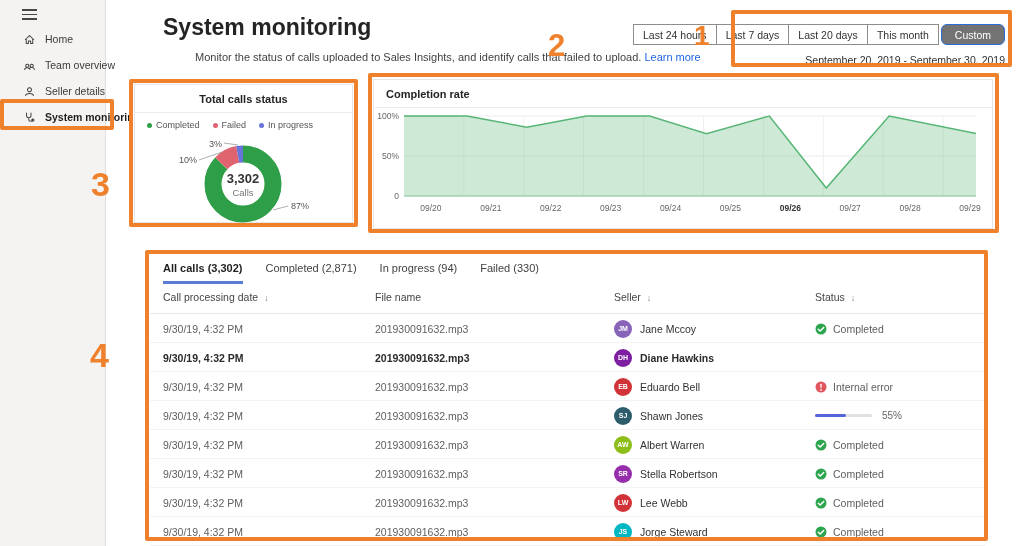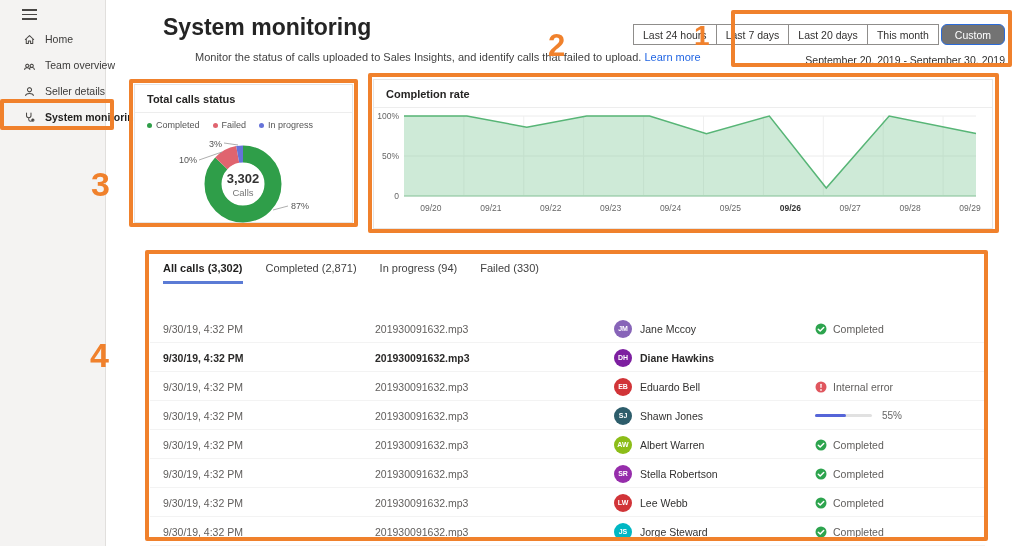--- a/index.html
+++ b/index.html
@@ -25,21 +25,21 @@
   .range-btn { font-size:10.5px; color:#323130; background:#fff; border:1px solid #8f8d8b;
                padding:3px 9px; margin-left:-1px; height:21px; white-space:nowrap; cursor:pointer;
                font-family:inherit; }
   .range-btn.selected { background:#737373; color:#fff; border:1px solid #2b6bd8;
                         border-radius:6px; margin-left:2px; padding:3px 13px; }
   .range-date { position:absolute; top:54px; right:19px; font-size:10.5px; color:#323130; }
   
   .card { position:absolute; background:#fff; border:1px solid #e6e6e6; }
   .card-title { font-size:11px; font-weight:bold; color:#252423; padding:8px 12px 7px; }
   .card-divider { height:1px; background:#ededed; }
-  #donut-card { left:134px; top:84px; width:219px; height:139px; }
+  #donut-card { left:134px; top:84px; width:219px; height:139px;text-align:center; }
   .legend { display:flex; gap:13px; padding:7px 0 0 12px; }
   .legend-item { display:flex; align-items:center; font-size:9px; color:#555; }
   .legend-dot { width:5px; height:5px; border-radius:50%; margin-right:4px; }
   #completion-card { left:373px; top:79px; width:620px; height:150px; }
   
   #table-card { position:absolute; left:150px; top:254px; width:835px; height:292px;
                 background:#fff; overflow:hidden; }
   .tabs { position:absolute; left:13px; top:8px; display:flex; gap:23px; }
   .tab { font-size:11px; color:#424242; padding-bottom:7px; cursor:pointer; white-space:nowrap; }
   .tab.active { font-weight:bold; color:#201f1e; border-bottom:3px solid #5b7bd5; }
@@ -190,20 +190,26 @@
     </svg>
 </div>
 
 <div id="table-card">
   <div class="tabs" id="tabs">
       <div class="tab active">All calls (3,302)</div>
       <div class="tab">Completed (2,871)</div>
       <div class="tab">In progress (94)</div>
       <div class="tab">Failed (330)</div>
     </div>
+  <div class="thead" id="thead">
+      <div class="th" style="left: 13px;">Call processing date<span class="arrow">↓</span></div>
+      <div class="th" style="left: 225px;">File name</div>
+      <div class="th" style="left: 464px;">Seller<span class="arrow">↓</span></div>
+      <div class="th" style="left: 665px;">Status<span class="arrow">↓</span></div>
+    </div>
   <div id="tbody">
       <div class="trow" style="top: 60px;">
         <div class="cell c-date">9/30/19, 4:32 PM</div>
         <div class="cell c-file">201930091632.mp3</div>
         <div class="cell c-seller">
           <span class="avatar" style="background: rgb(135, 100, 184);">JM</span>
           <span>Jane Mccoy</span>
         </div>
         <div class="cell c-status">
           <svg viewBox="0 0 12 12" class="sticon">

